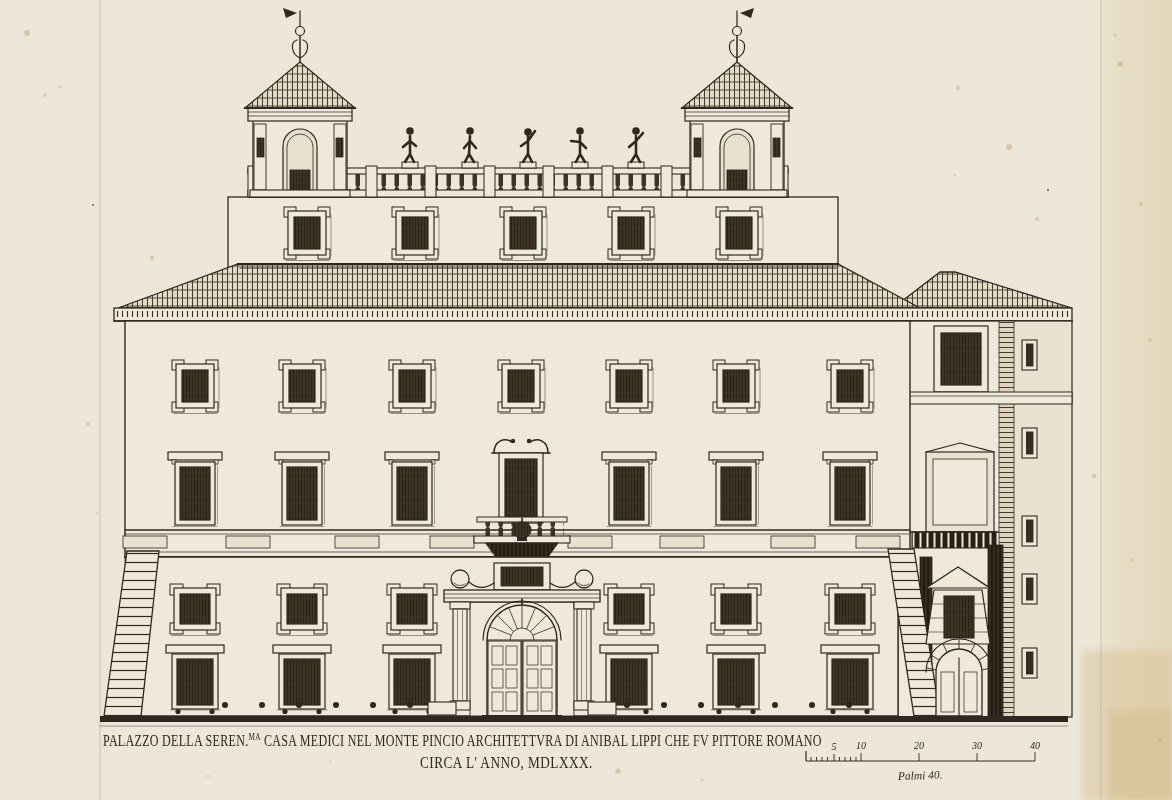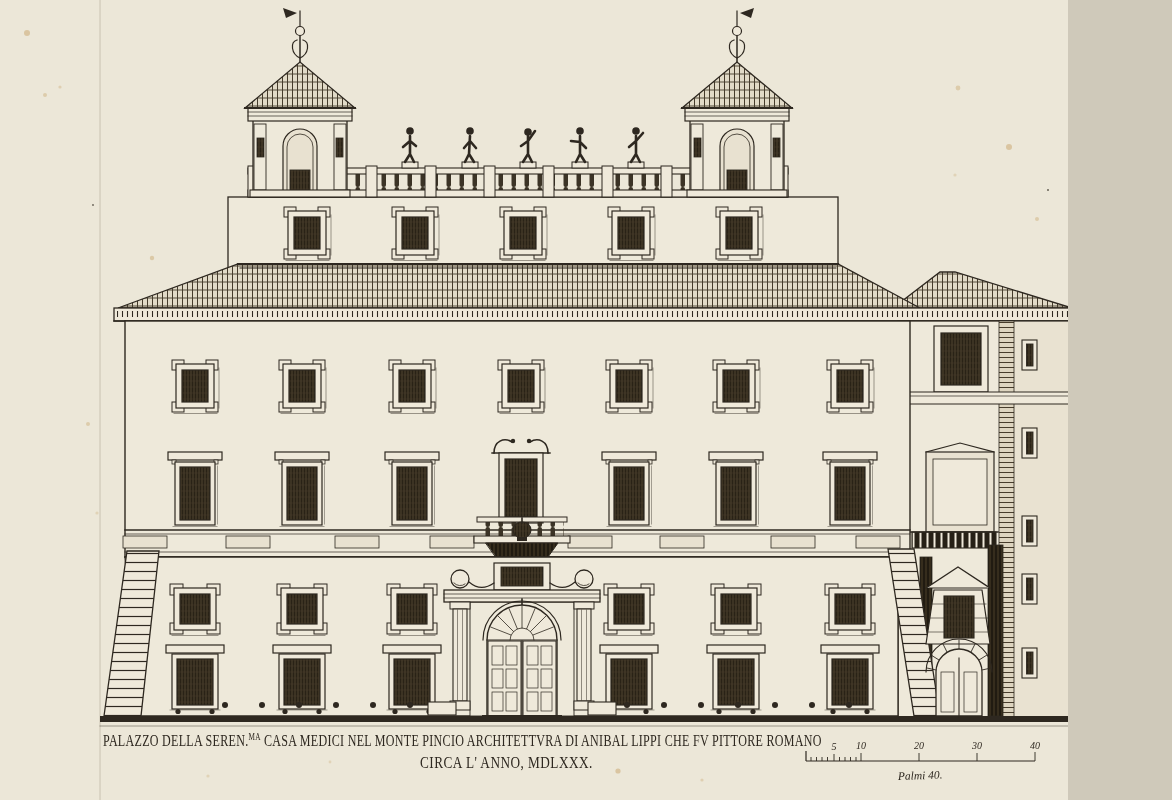--- a/index.html
+++ b/index.html
@@ -1,17 +1,17 @@
 <!DOCTYPE html>
 <html><head>
 <meta charset="utf-8">
 <style>
   html,body{margin:0;padding:0;background:#cfc9ba;}
   .page{
-    position:relative;width:1068px;height:800px;overflow:hidden;
+    position:relative;width:1172px;height:800px;overflow:hidden;
     background:#ece7d8;
     font-family:"Liberation Serif", serif;
   }
   svg{display:block}
   text{fill:#2e2820;}
   .cap{font-family:"Liberation Serif", serif;}
   .ital{font-style:italic;}
 </style>
 </head>
 <body>

